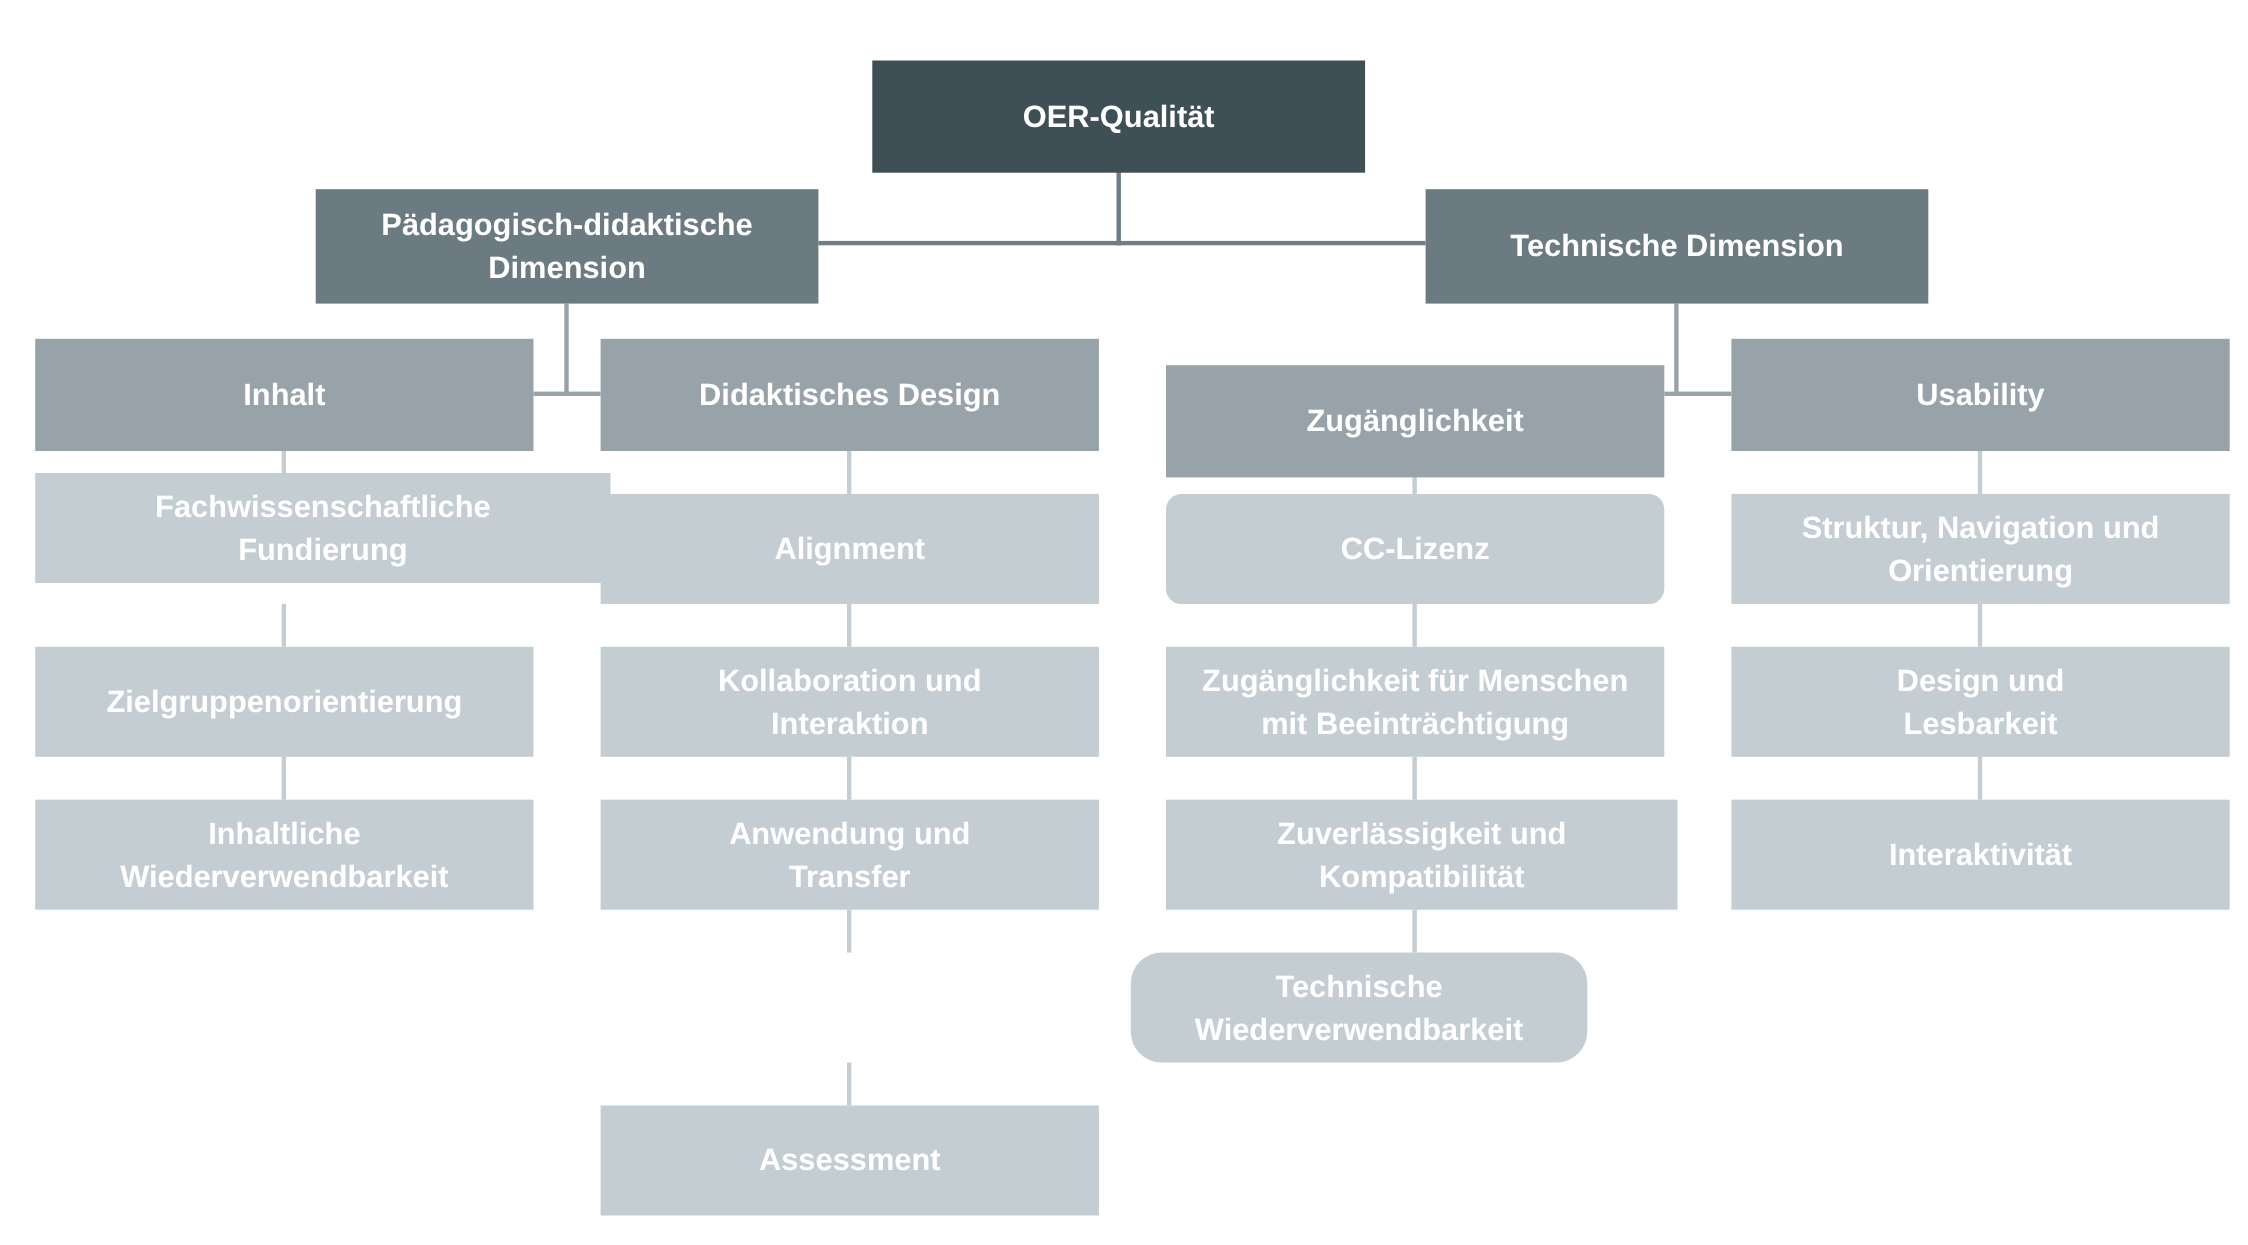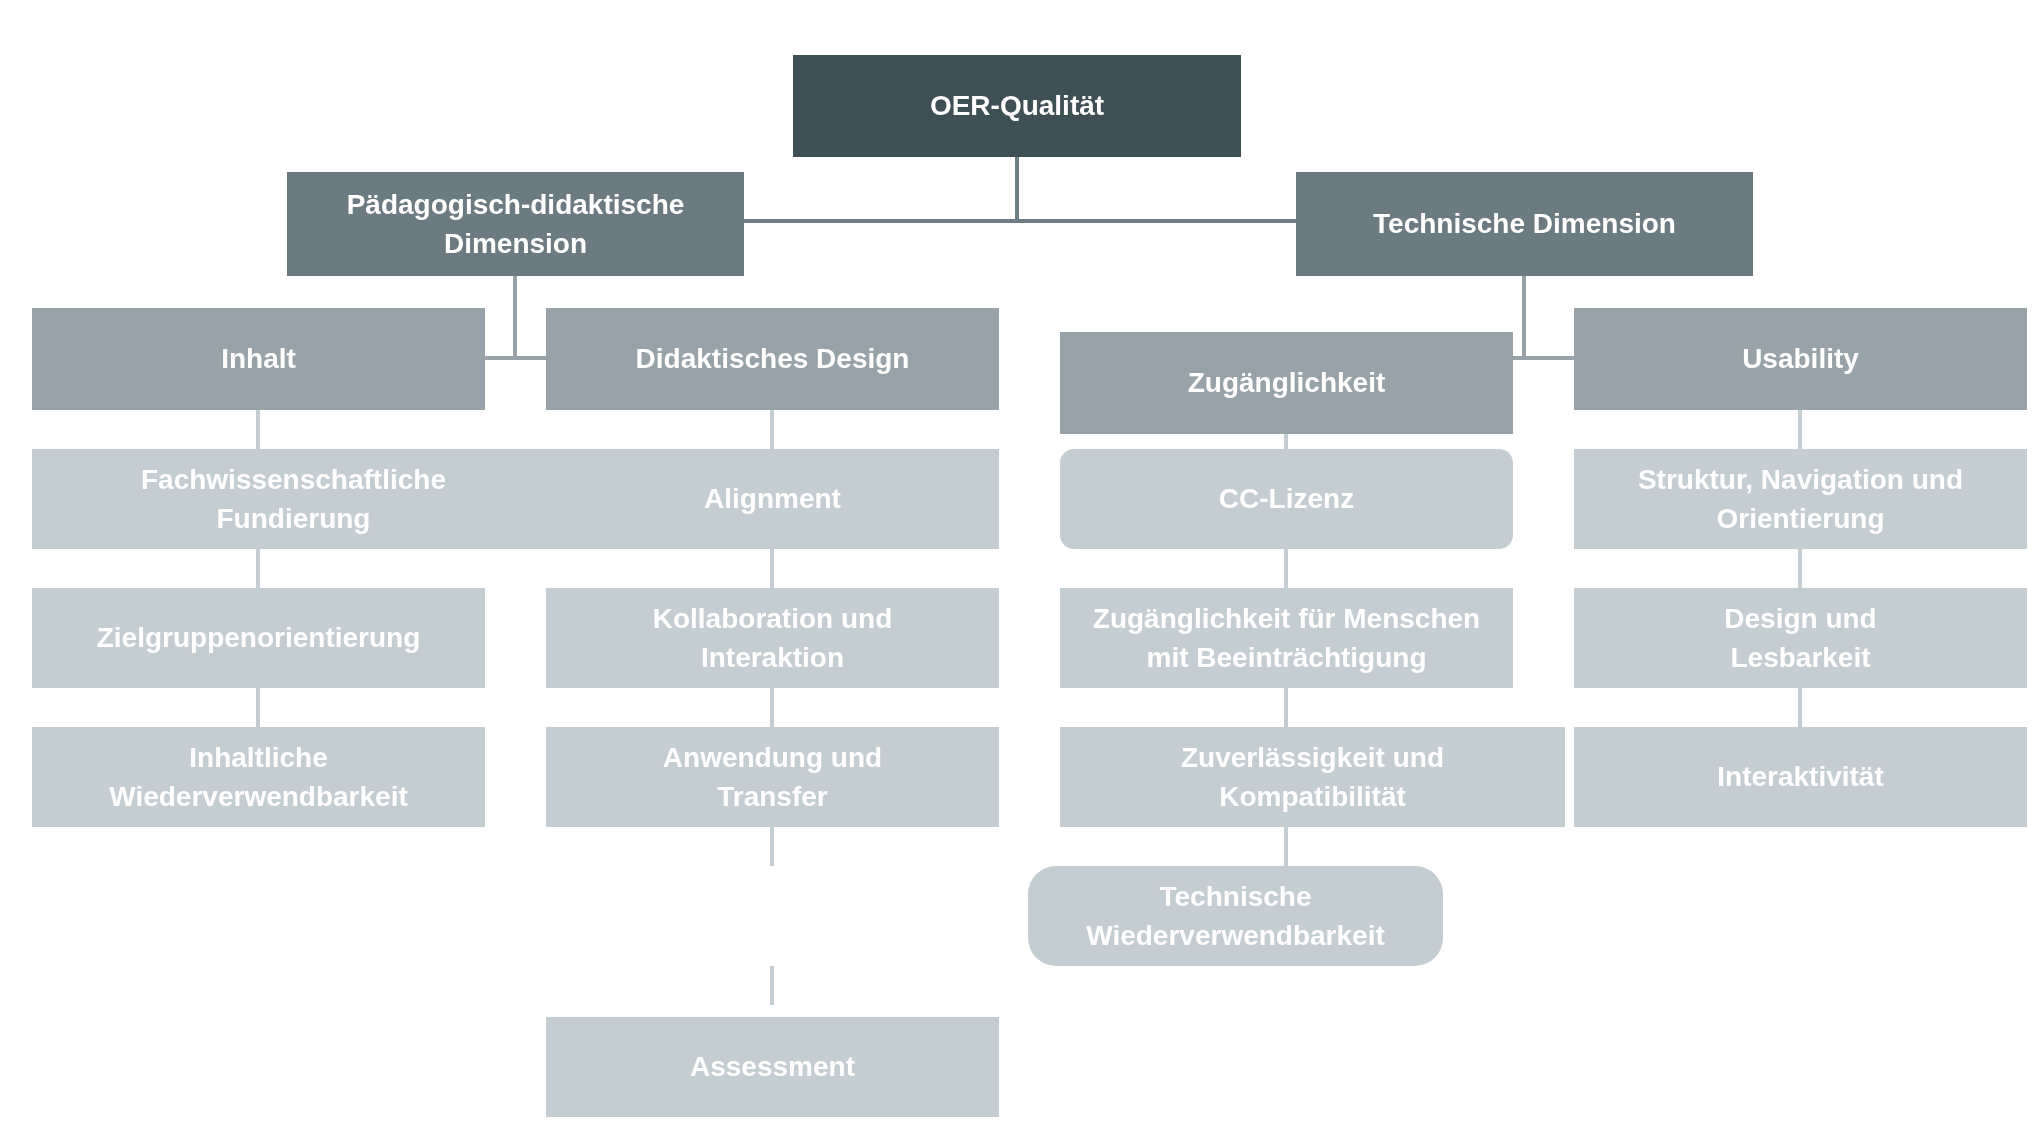--- a/index.html
+++ b/index.html
@@ -74,37 +74,37 @@
 
   <div class="node dim-box" style="left:287px; top:172px; width:457px; height:104px;">Pädagogisch-didaktische
 Dimension</div>
   <div class="node dim-box" style="left:1296px; top:172px; width:457px; height:104px;">Technische Dimension</div>
 
   <div class="node cat-box" style="left:32px; top:308px; width:453px; height:102px;">Inhalt</div>
   <div class="node cat-box" style="left:546px; top:308px; width:453px; height:102px;">Didaktisches Design</div>
   <div class="node cat-box" style="left:1060px; top:308px; width:453px; height:102px;margin-top:24px;">Zugänglichkeit</div>
   <div class="node cat-box" style="left:1574px; top:308px; width:453px; height:102px;">Usability</div>
 
-  <div class="node leaf-box" style="left:32px; top:449px; width:523px; height:100px;">Fachwissenschaftliche
+  <div class="node leaf-box" style="left:32px; top:430px; width:523px; height:100px;">Fachwissenschaftliche
 Fundierung</div>
   <div class="node leaf-box" style="left:32px; top:588px; width:453px; height:100px;">Zielgruppenorientierung</div>
   <div class="node leaf-box" style="left:32px; top:727px; width:453px; height:100px;">Inhaltliche
 Wiederverwendbarkeit</div>
 
   <div class="node leaf-box" style="left:546px; top:449px; width:453px; height:100px;">Alignment</div>
   <div class="node leaf-box" style="left:546px; top:588px; width:453px; height:100px;">Kollaboration und
 Interaktion</div>
   <div class="node leaf-box" style="left:546px; top:727px; width:453px; height:100px;">Anwendung und
 Transfer</div>
-  <div class="node leaf-box" style="left:546px; top:1005px; width:453px; height:100px;margin-top:12px;">Assessment</div>
+  <div class="node leaf-box" style="left:546px; top:1005px; width:453px; height:100px;">Assessment</div>
 
   <div class="node leaf-box" style="left:1060px; top:449px; width:453px; height:100px;border-radius:14px;">CC-Lizenz</div>
   <div class="node leaf-box" style="left:1060px; top:588px; width:453px; height:100px;">Zugänglichkeit für Menschen
 mit Beeinträchtigung</div>
-  <div class="node leaf-box" style="left:1060px; top:727px; width:505px; height:100px;">Zuverlässigkeit und
+  <div class="node leaf-box" style="left:1060px; top:727px; width:465px; height:100px;">Zuverlässigkeit und
 Kompatibilität</div>
   <div class="node leaf-box" style="left:1028px; top:866px; width:415px; height:100px;border-radius:28px;">Technische
 Wiederverwendbarkeit</div>
 
   <div class="node leaf-box" style="left:1574px; top:449px; width:453px; height:100px;">Struktur, Navigation und
 Orientierung</div>
   <div class="node leaf-box" style="left:1574px; top:588px; width:453px; height:100px;">Design und
 Lesbarkeit</div>
   <div class="node leaf-box" style="left:1574px; top:727px; width:453px; height:100px;">Interaktivität</div>
 

